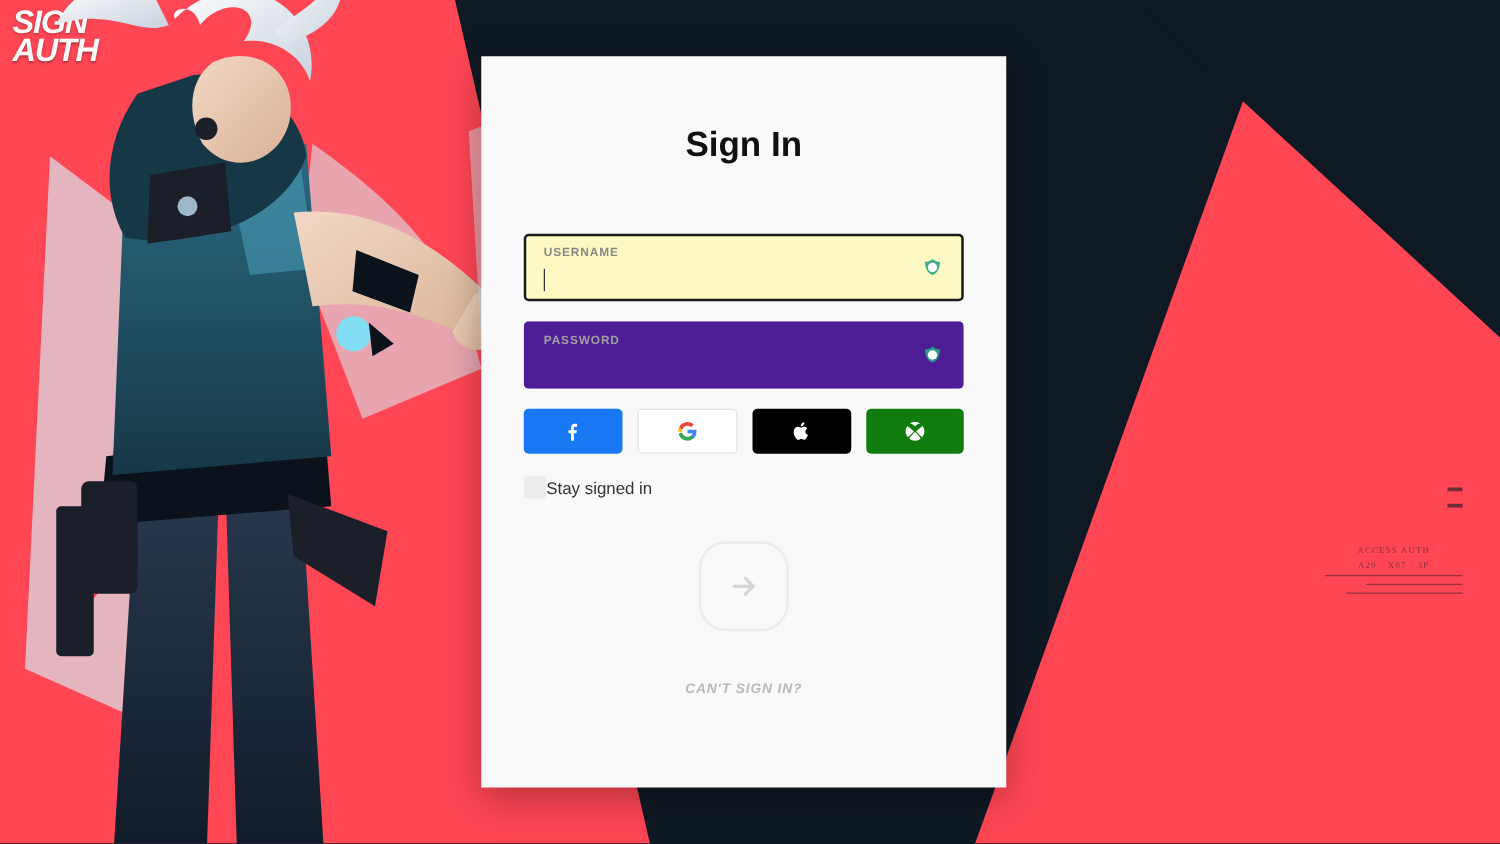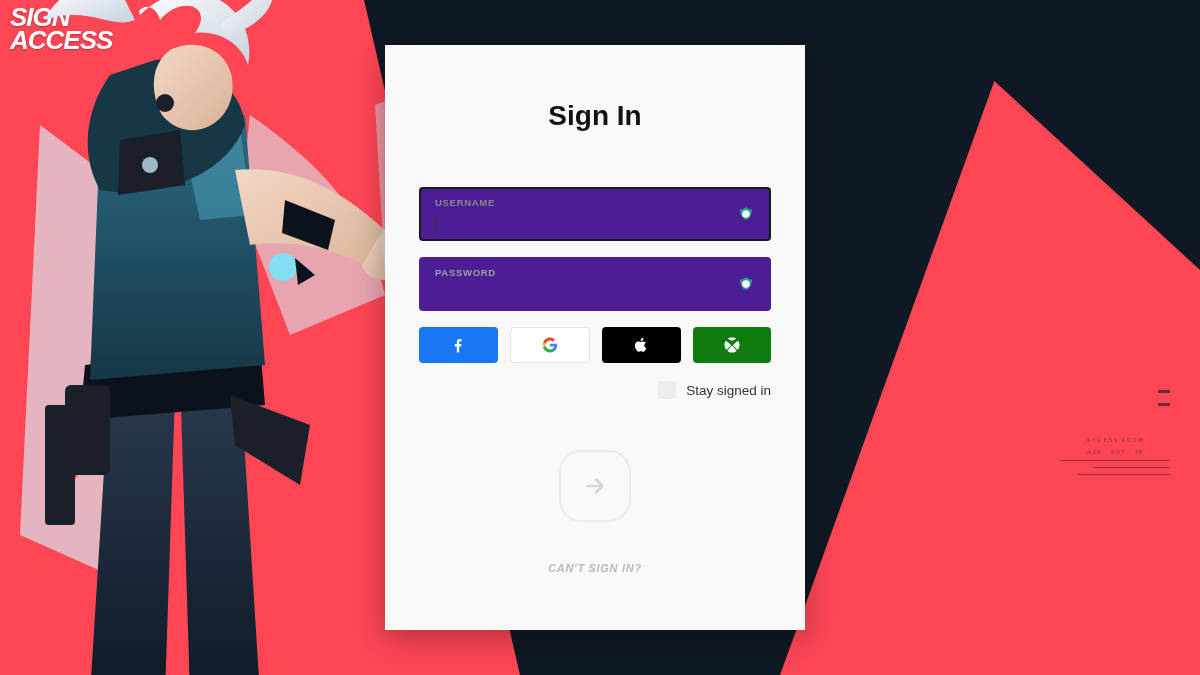--- a/index.html
+++ b/index.html
@@ -50,21 +50,21 @@
     position: absolute; left: 385px; top: 45px; width: 420px; height: 585px;
     background: #f9f9f9; box-shadow: 0 8px 30px rgba(0,0,0,.3);
     padding: 55px 34px 30px 34px;
   }
   .title { text-align: center; font-size: 28px; font-weight: 700; color: #111; margin-bottom: 55px; }
 
   .field {
     position: relative; width: 100%; height: 54px; border-radius: 4px;
     margin-bottom: 16px; padding: 8px 44px 4px 14px;
   }
-  .field.active { background: #4c1d95; border: 2px solid #1a1a1a; }
+  .field.active { background: #fef9c3; border: 2px solid #1a1a1a; }
   .field.inactive { background: #4c1d95; border: 2px solid transparent; }
   .field-label {
     display: block; font-size: 9.5px; font-weight: 800; letter-spacing: 0.7px;
     color: #a0a0a0;
   }
   .field.active .field-label { color: #888; }
   .field input {
     width: 100%; border: none; outline: none; background: transparent;
     font-size: 14px; height: 24px; padding: 0; color: #222;
   }
@@ -82,21 +82,21 @@
   .soc {
     flex: 1; height: 36px; border-radius: 4px; display: flex;
     align-items: center; justify-content: center; cursor: pointer; border: none;
   }
   .soc svg { width: 18px; height: 18px; }
   .fb { background: #1877f2; }
   .gg { background: #fff; border: 1px solid #e4e4e4; }
   .ap { background: #000; }
   .xb { background: #107c10; }
 
-  .stay { display: flex; align-items: center; gap: 10px; margin-bottom: 51px; justify-content: flex-end; }
+  .stay { display: flex; align-items: center; margin-bottom: 34px; }
   .stay .box { width: 18px; height: 18px; background: #ededed; border-radius: 3px; cursor: pointer; }
   .stay .lbl { font-size: 13.5px; color: #333; }
 
   .submit-wrap { display: flex; justify-content: center; margin-bottom: 40px; }
   .submit {
     width: 72px; height: 72px; border: 2px solid #ececec; border-radius: 22px;
     background: #f9f9f9; display: flex; align-items: center; justify-content: center;
     cursor: pointer;
   }
   .submit svg { width: 26px; height: 26px; color: #d6d6d6; }
@@ -120,21 +120,21 @@
     <div class="txt">ACCESS AUTH</div>
     <div class="txt">A20 · X07 · 3P</div>
     <div class="l1"></div>
       <div class="l2"></div>
       <div class="l3"></div>
   </div>
 </div>
 
 <div class="riot-logo">
   <span>SIGN</span>
-  <span>ACCESS</span>
+  <span>AUTH</span>
 </div>
 
 <svg class="char" viewBox="0 0 430 720">
   <defs>
     <linearGradient id="skin" x1="0" y1="0" x2="1" y2="1">
       <stop offset="0" stop-color="#f3d8c5"></stop>
         <stop offset="1" stop-color="#d9b297"></stop>
     </linearGradient>
     <linearGradient id="cloth" x1="0" y1="0" x2="0" y2="1">
       <stop offset="0" stop-color="#2b6a82"></stop>

